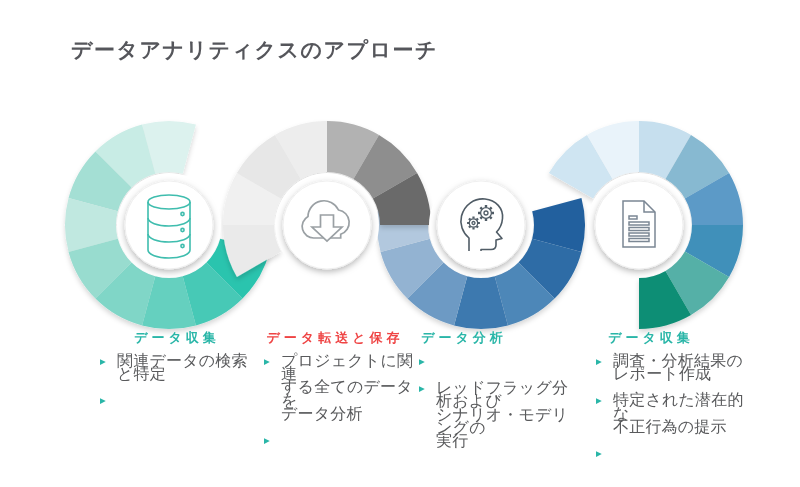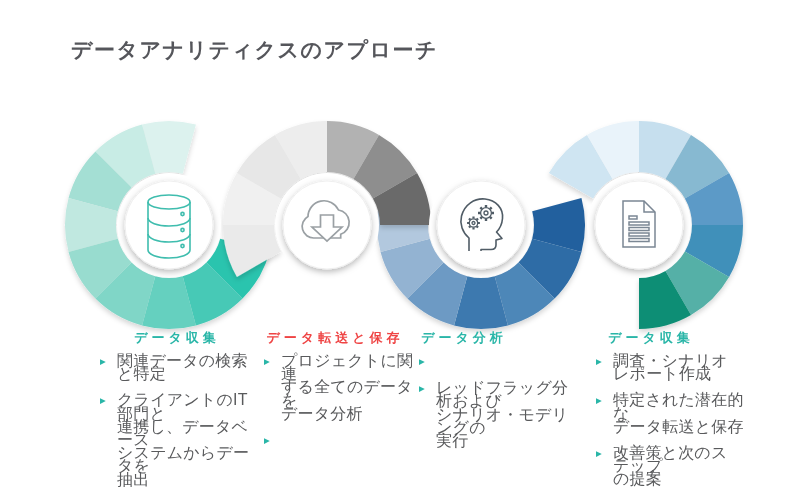--- a/index.html
+++ b/index.html
@@ -94,24 +94,20 @@
   </svg>
   <div id="columns">
       <h3 class="step-label" style="left: 177px; color: rgb(42, 182, 168);">データ収集</h3>
       <div class="bullets" style="left: 100px; width: 154px;">
         <div class="bullet">
           <span class="marker" style="color: rgb(42, 182, 168);">▶</span>
           <div class="btext" style="color: rgb(89, 90, 92);"><span>関連データの検索と特定</span></div>
         </div>
         <div class="bullet">
           <span class="marker" style="color: rgb(42, 182, 168);">▶</span>
-          <div class="btext" style="color: rgb(89, 90, 92);"><span>クライアントのIT部門と
-連携し、データベース
-システムからデータを
-抽出</span></div>
         </div>
       </div>
       <h3 class="step-label" style="left: 335px; color: #ef4444;">データ転送と保存</h3>
       <div class="bullets" style="left: 264px; width: 154px;">
         <div class="bullet">
           <span class="marker" style="color: rgb(42, 182, 168);">▶</span>
           <div class="btext" style="color: rgb(89, 90, 92);"><span>プロジェクトに関連
 する全てのデータを
 データ分析</span></div>
         </div>
@@ -128,32 +124,30 @@
           <span class="marker" style="color: rgb(42, 182, 168);">▶</span>
           <div class="btext" style="color: rgb(89, 90, 92);"><span>レッドフラッグ分析および
 シナリオ・モデリングの
 実行</span></div>
         </div>
       </div>
       <h3 class="step-label" style="left: 651px; color: rgb(42, 182, 168);">データ収集</h3>
       <div class="bullets" style="left: 596px; width: 148px;">
         <div class="bullet">
           <span class="marker" style="color: rgb(42, 182, 168);">▶</span>
-          <div class="btext" style="color: rgb(89, 90, 92);"><span>調査・シナリオ
+          <div class="btext" style="color: rgb(89, 90, 92);"><span>調査・分析結果の
 レポート作成</span></div>
         </div>
         <div class="bullet">
           <span class="marker" style="color: rgb(42, 182, 168);">▶</span>
           <div class="btext" style="color: rgb(89, 90, 92);"><span>特定された潜在的な
-データ転送と保存</span></div>
+不正行為の提示</span></div>
         </div>
         <div class="bullet">
           <span class="marker" style="color: rgb(42, 182, 168);">▶</span>
-          <div class="btext" style="color: rgb(89, 90, 92);"><span>改善策と次のステップ
-の提案</span></div>
         </div>
       </div>
     </div>
 
   <svg class="hidden-defs" aria-hidden="true">
     <defs>
       <g id="icon-database-icon" fill="none" stroke="currentColor" stroke-width="1.6">
         <ellipse cx="0" cy="-22" rx="21" ry="7"></ellipse>
         <path d="M-21 -22 V-6 A21 8 0 0 0 21 -6 V-22"></path>
         <path d="M-21 -6 V10 A21 8 0 0 0 21 10 V-6"></path>

